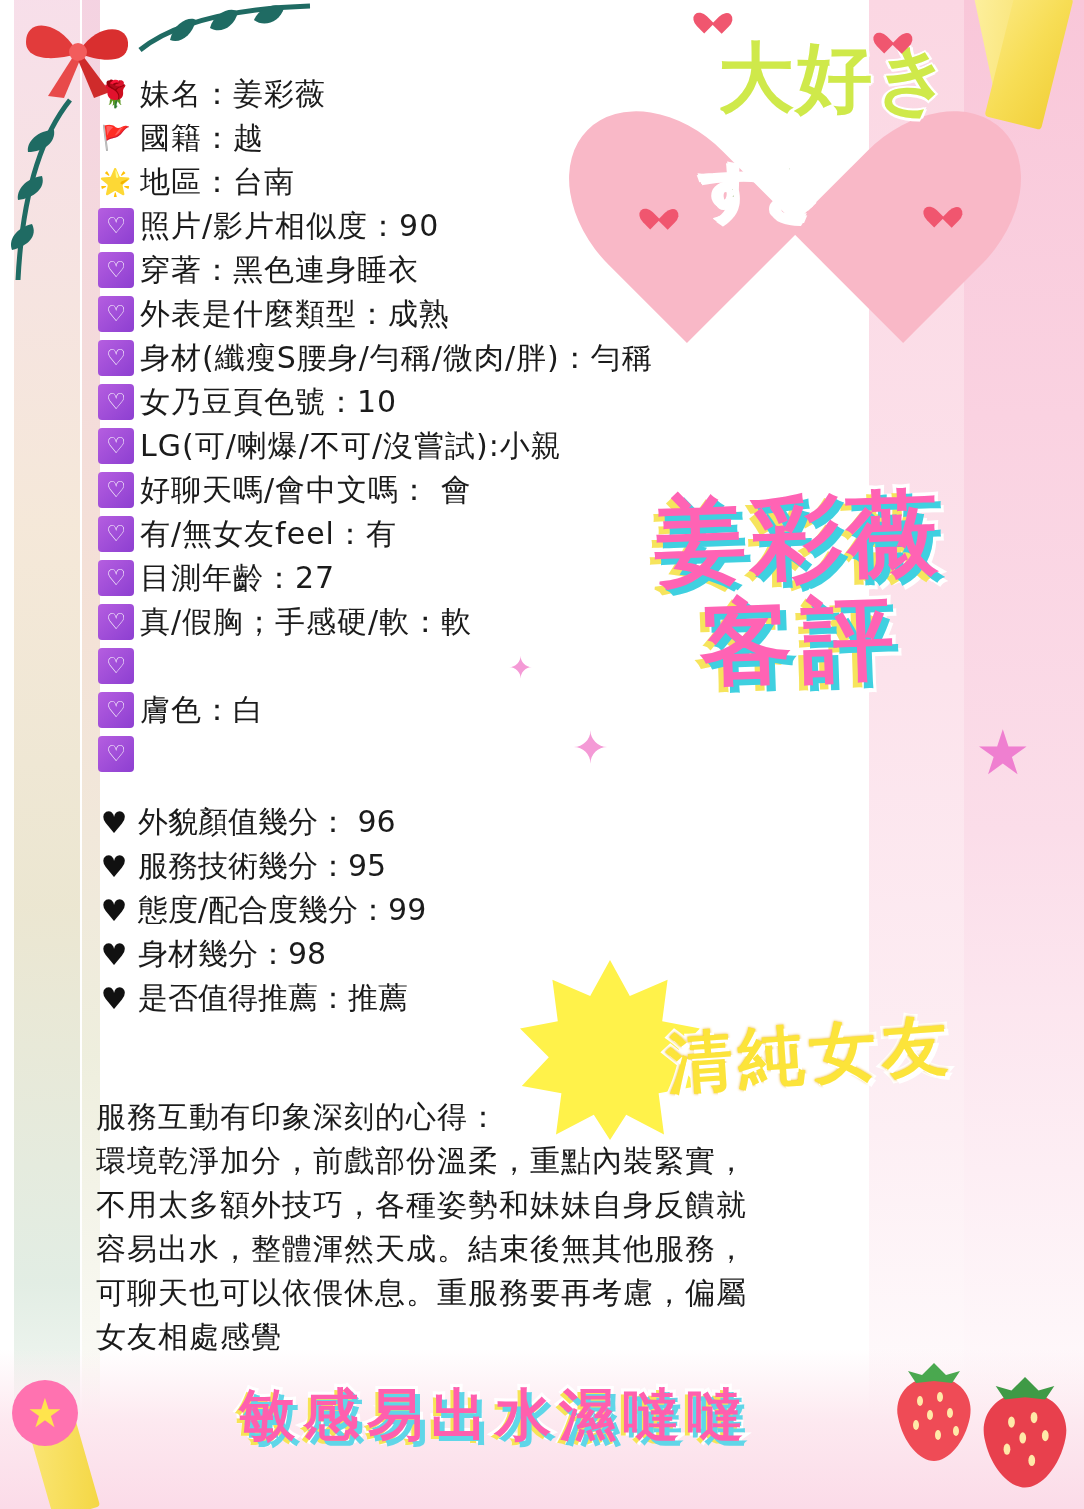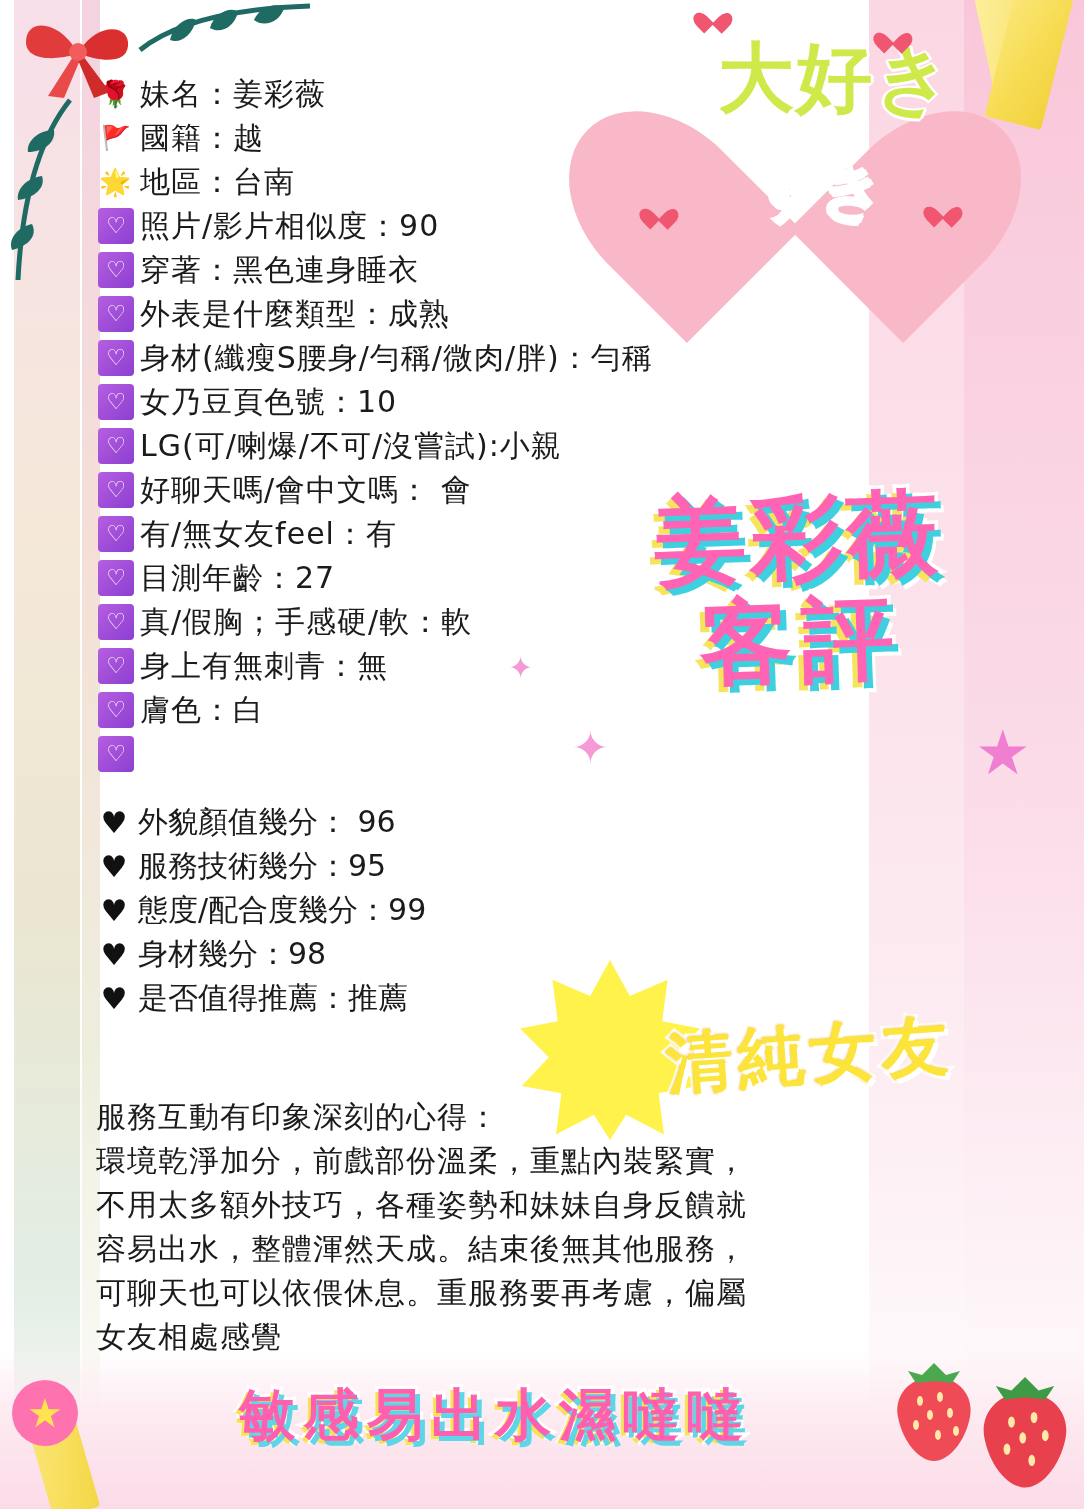--- a/index.html
+++ b/index.html
@@ -143,24 +143,24 @@
     font-size: 76px;
     line-height: 0.95;
     letter-spacing: 2px;
     -webkit-text-stroke: 3px #ffffff;
     paint-order: stroke fill;
     text-shadow: 0 3px 0 #ffffff, 3px 0 0 #ffffff, 0 -2px 0 #ffffff, -3px 0 0 #fff;
     z-index: 6;
   }
   .suki {
     position: absolute;
-    left: 664px;
+    left: 700px;
     top: 148px;
     width: 220px;
-    text-align: right;
+    text-align: left;
     font-family: "DejaVu Sans", sans-serif;
     font-weight: bold;
     color: #4d7c0f;
     font-size: 62px;
     -webkit-text-stroke: 3px #ffffff;
     text-shadow: 0 3px 0 #ffffff, 3px 0 0 #ffffff, -3px 0 0 #fff;
     z-index: 6;
   }
   .mini-heart {
     position: absolute;
@@ -496,21 +496,20 @@
     <div class="info-row">
       <span class="bullet">
           <span class="bullet-box">♡</span>
         </span>
       <span class="row-text">真/假胸；手感硬/軟：軟</span>
     </div>
     <div class="info-row">
       <span class="bullet">
           <span class="bullet-box">♡</span>
         </span>
-      <span class="row-text">身上有無刺青：無</span>
     </div>
     <div class="info-row">
       <span class="bullet">
           <span class="bullet-box">♡</span>
         </span>
       <span class="row-text">膚色：白</span>
     </div>
     <div class="info-row">
       <span class="bullet">
           <span class="bullet-box">♡</span>

